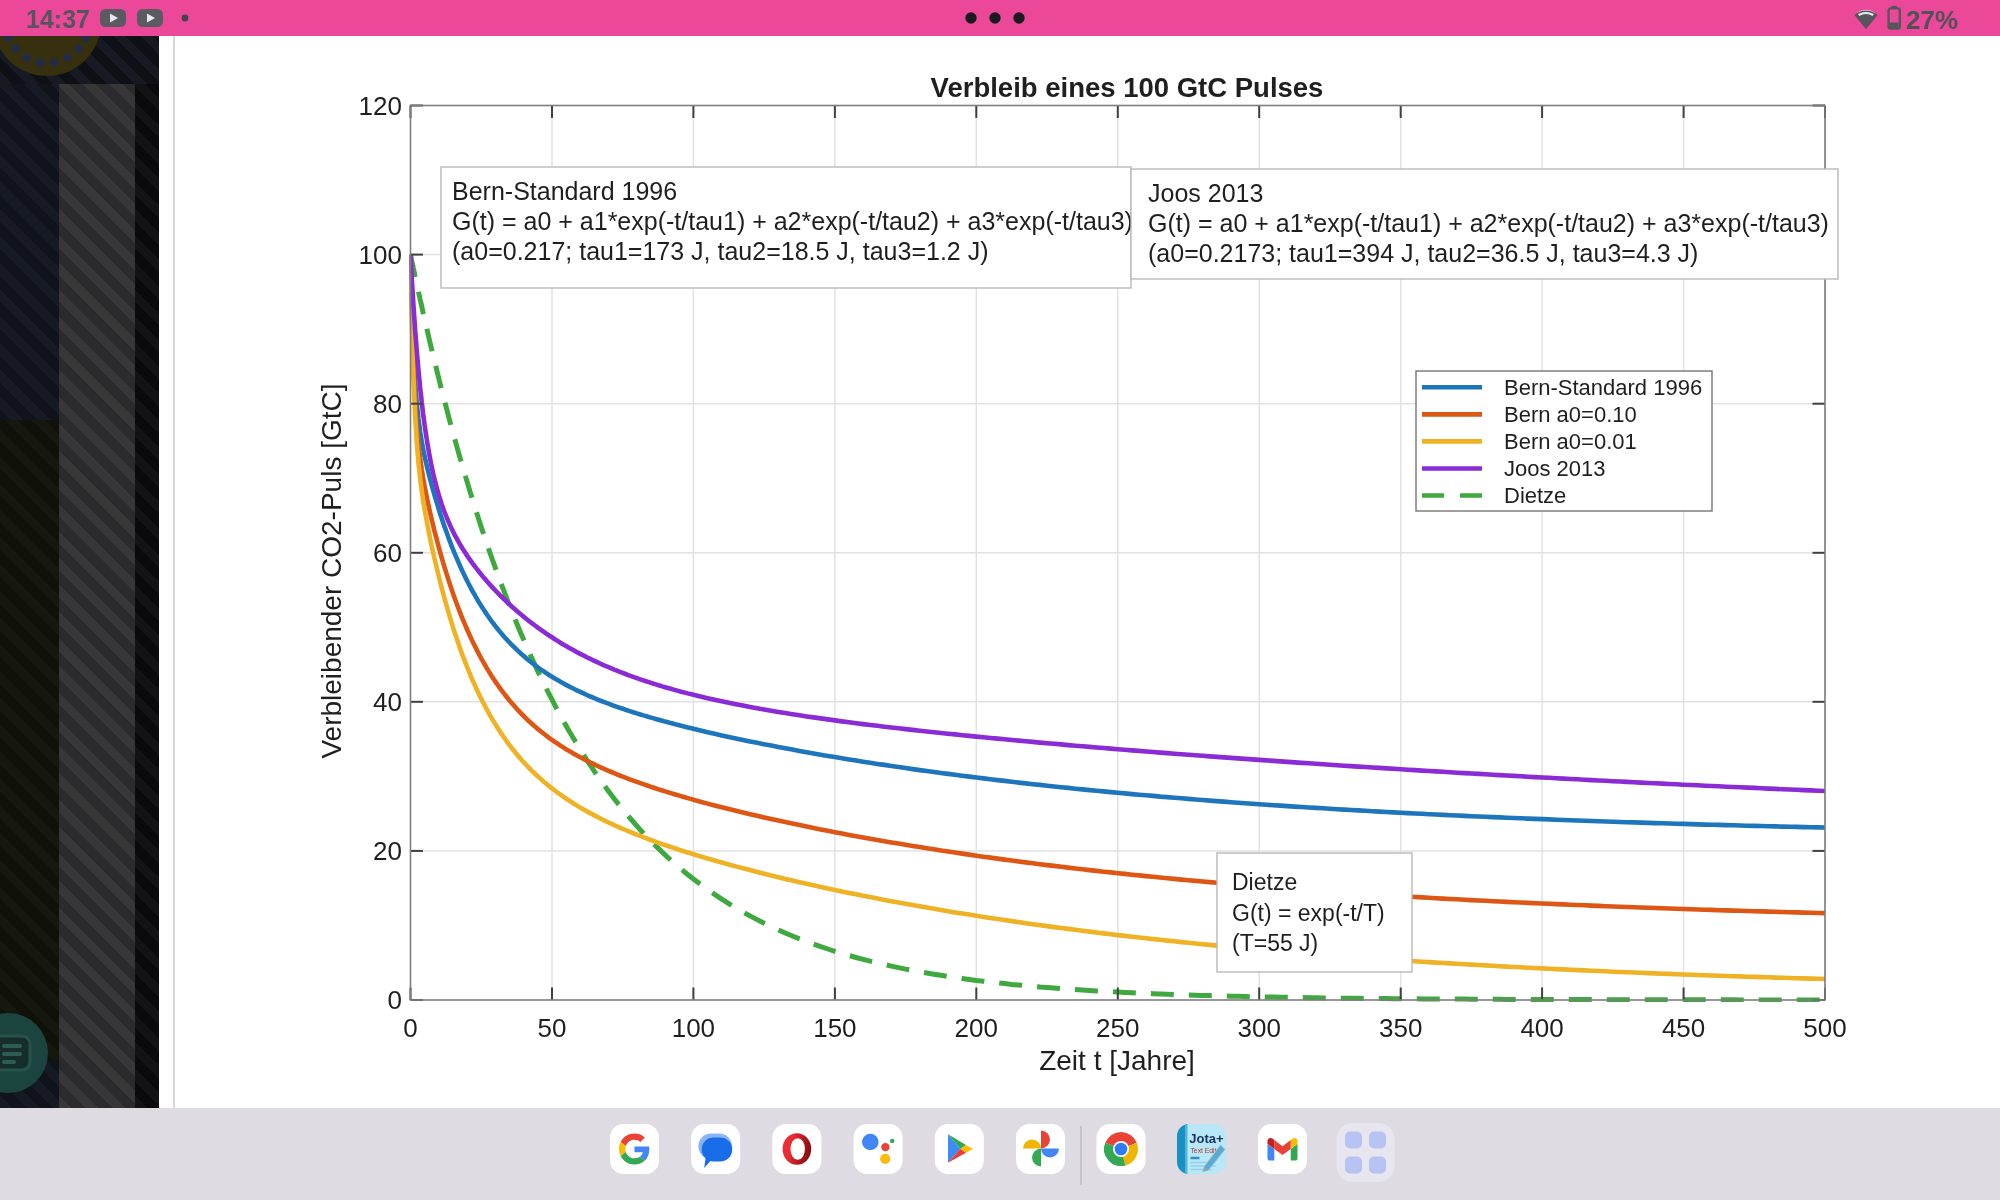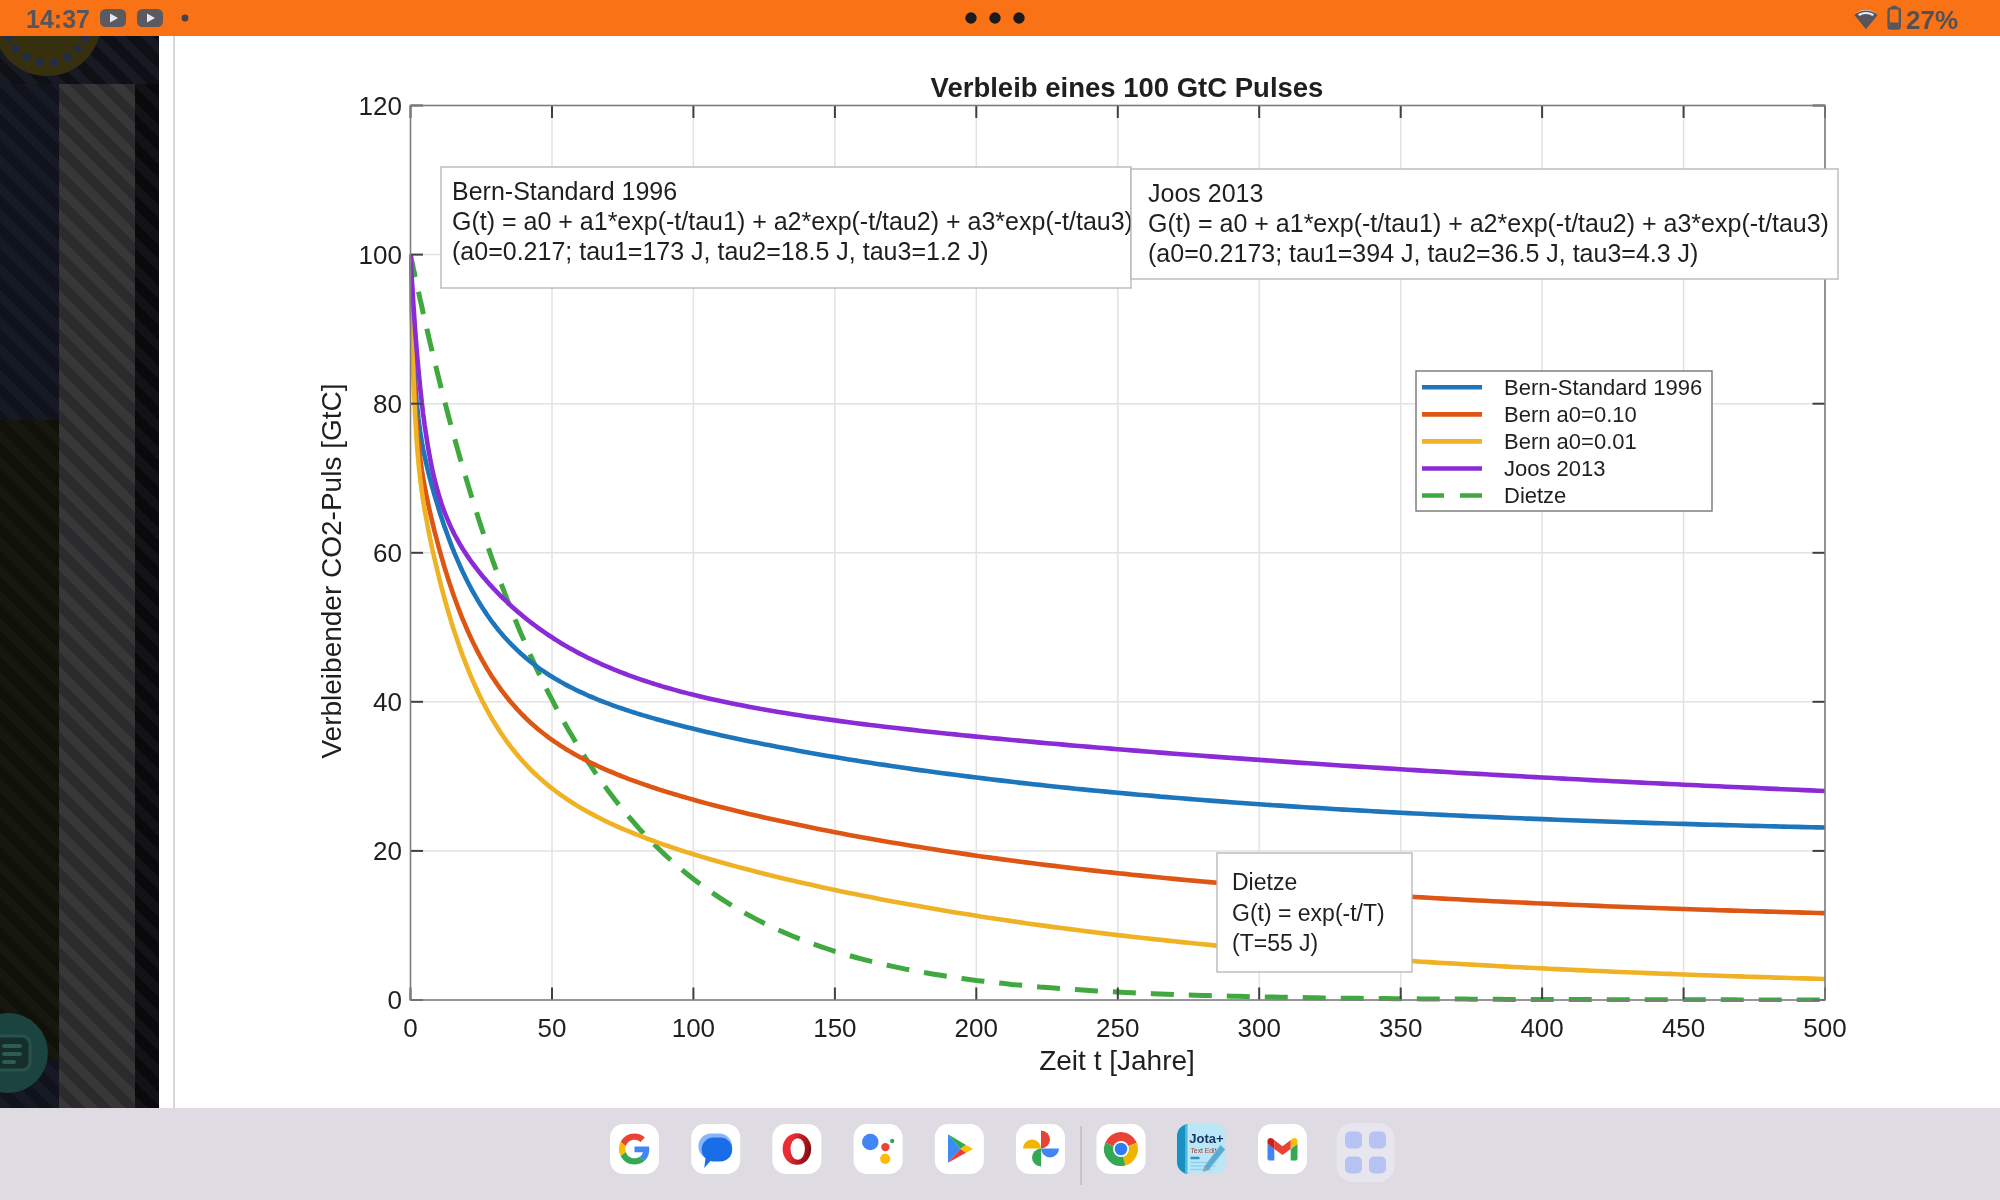--- a/index.html
+++ b/index.html
@@ -54,21 +54,21 @@
         <line x1="-9.2" y1="-9.2" x2="-12" y2="-12"></line>
           <line x1="9.2" y1="-9.2" x2="12" y2="-12"></line>
         <line x1="-9.2" y1="9.2" x2="-12" y2="12"></line>
           <line x1="9.2" y1="9.2" x2="12" y2="12"></line>
       </g>
       <path d="M-4,2 L-1,6 L6,-4" fill="none" stroke="#e8eef6" stroke-width="3"></path>
     </g>
   </svg>
 </div>
 
-<div class="abs" style="left:0;top:0;width:2000px;height:36px;background:#f97316;">
+<div class="abs" style="left:0;top:0;width:2000px;height:36px;background:#ec4899;">
   <svg class="abs" style="left:0;top:0" width="300" height="36">
       <text x="26" y="28" font-family="Liberation Sans, sans-serif" font-size="25" font-weight="bold" fill="#56555b">14:37</text>
     </svg>
   <svg class="abs" style="left:100px;top:9px" width="110" height="18">
     <rect x="0" y="0" width="26" height="18" rx="5.5" fill="#5b5a61"></rect>
     <path d="M10,4.5 L18,9 L10,13.5 Z" fill="#e9e7f2"></path>
     <rect x="37" y="0" width="26" height="18" rx="5.5" fill="#5b5a61"></rect>
     <path d="M47,4.5 L55,9 L47,13.5 Z" fill="#e9e7f2"></path>
     <circle cx="85" cy="9" r="3.4" fill="#44434a"></circle>
   </svg>

